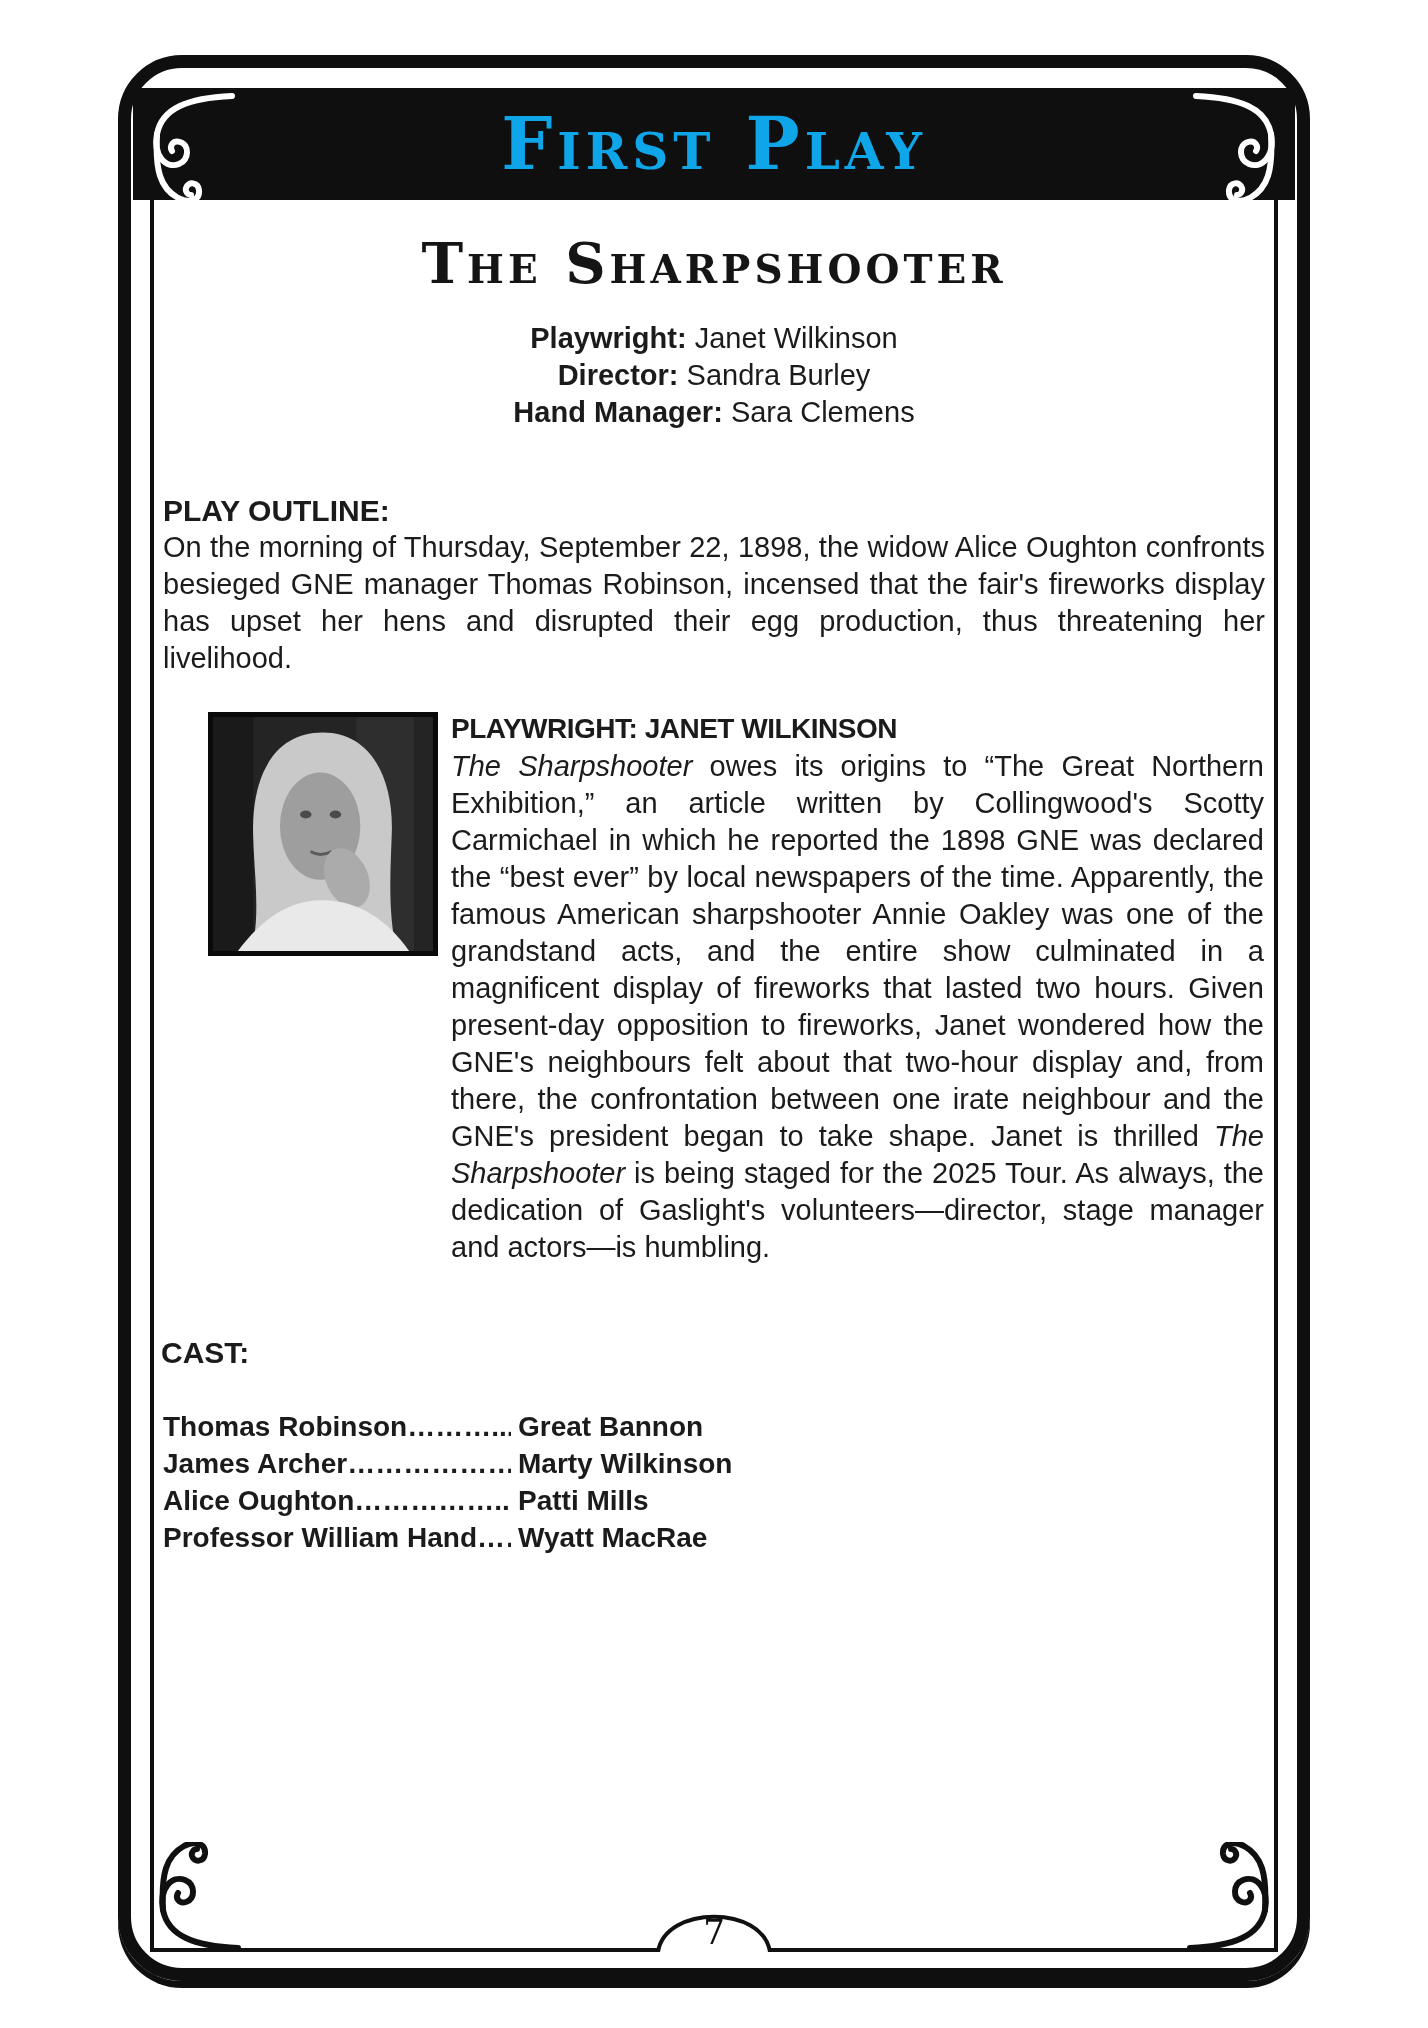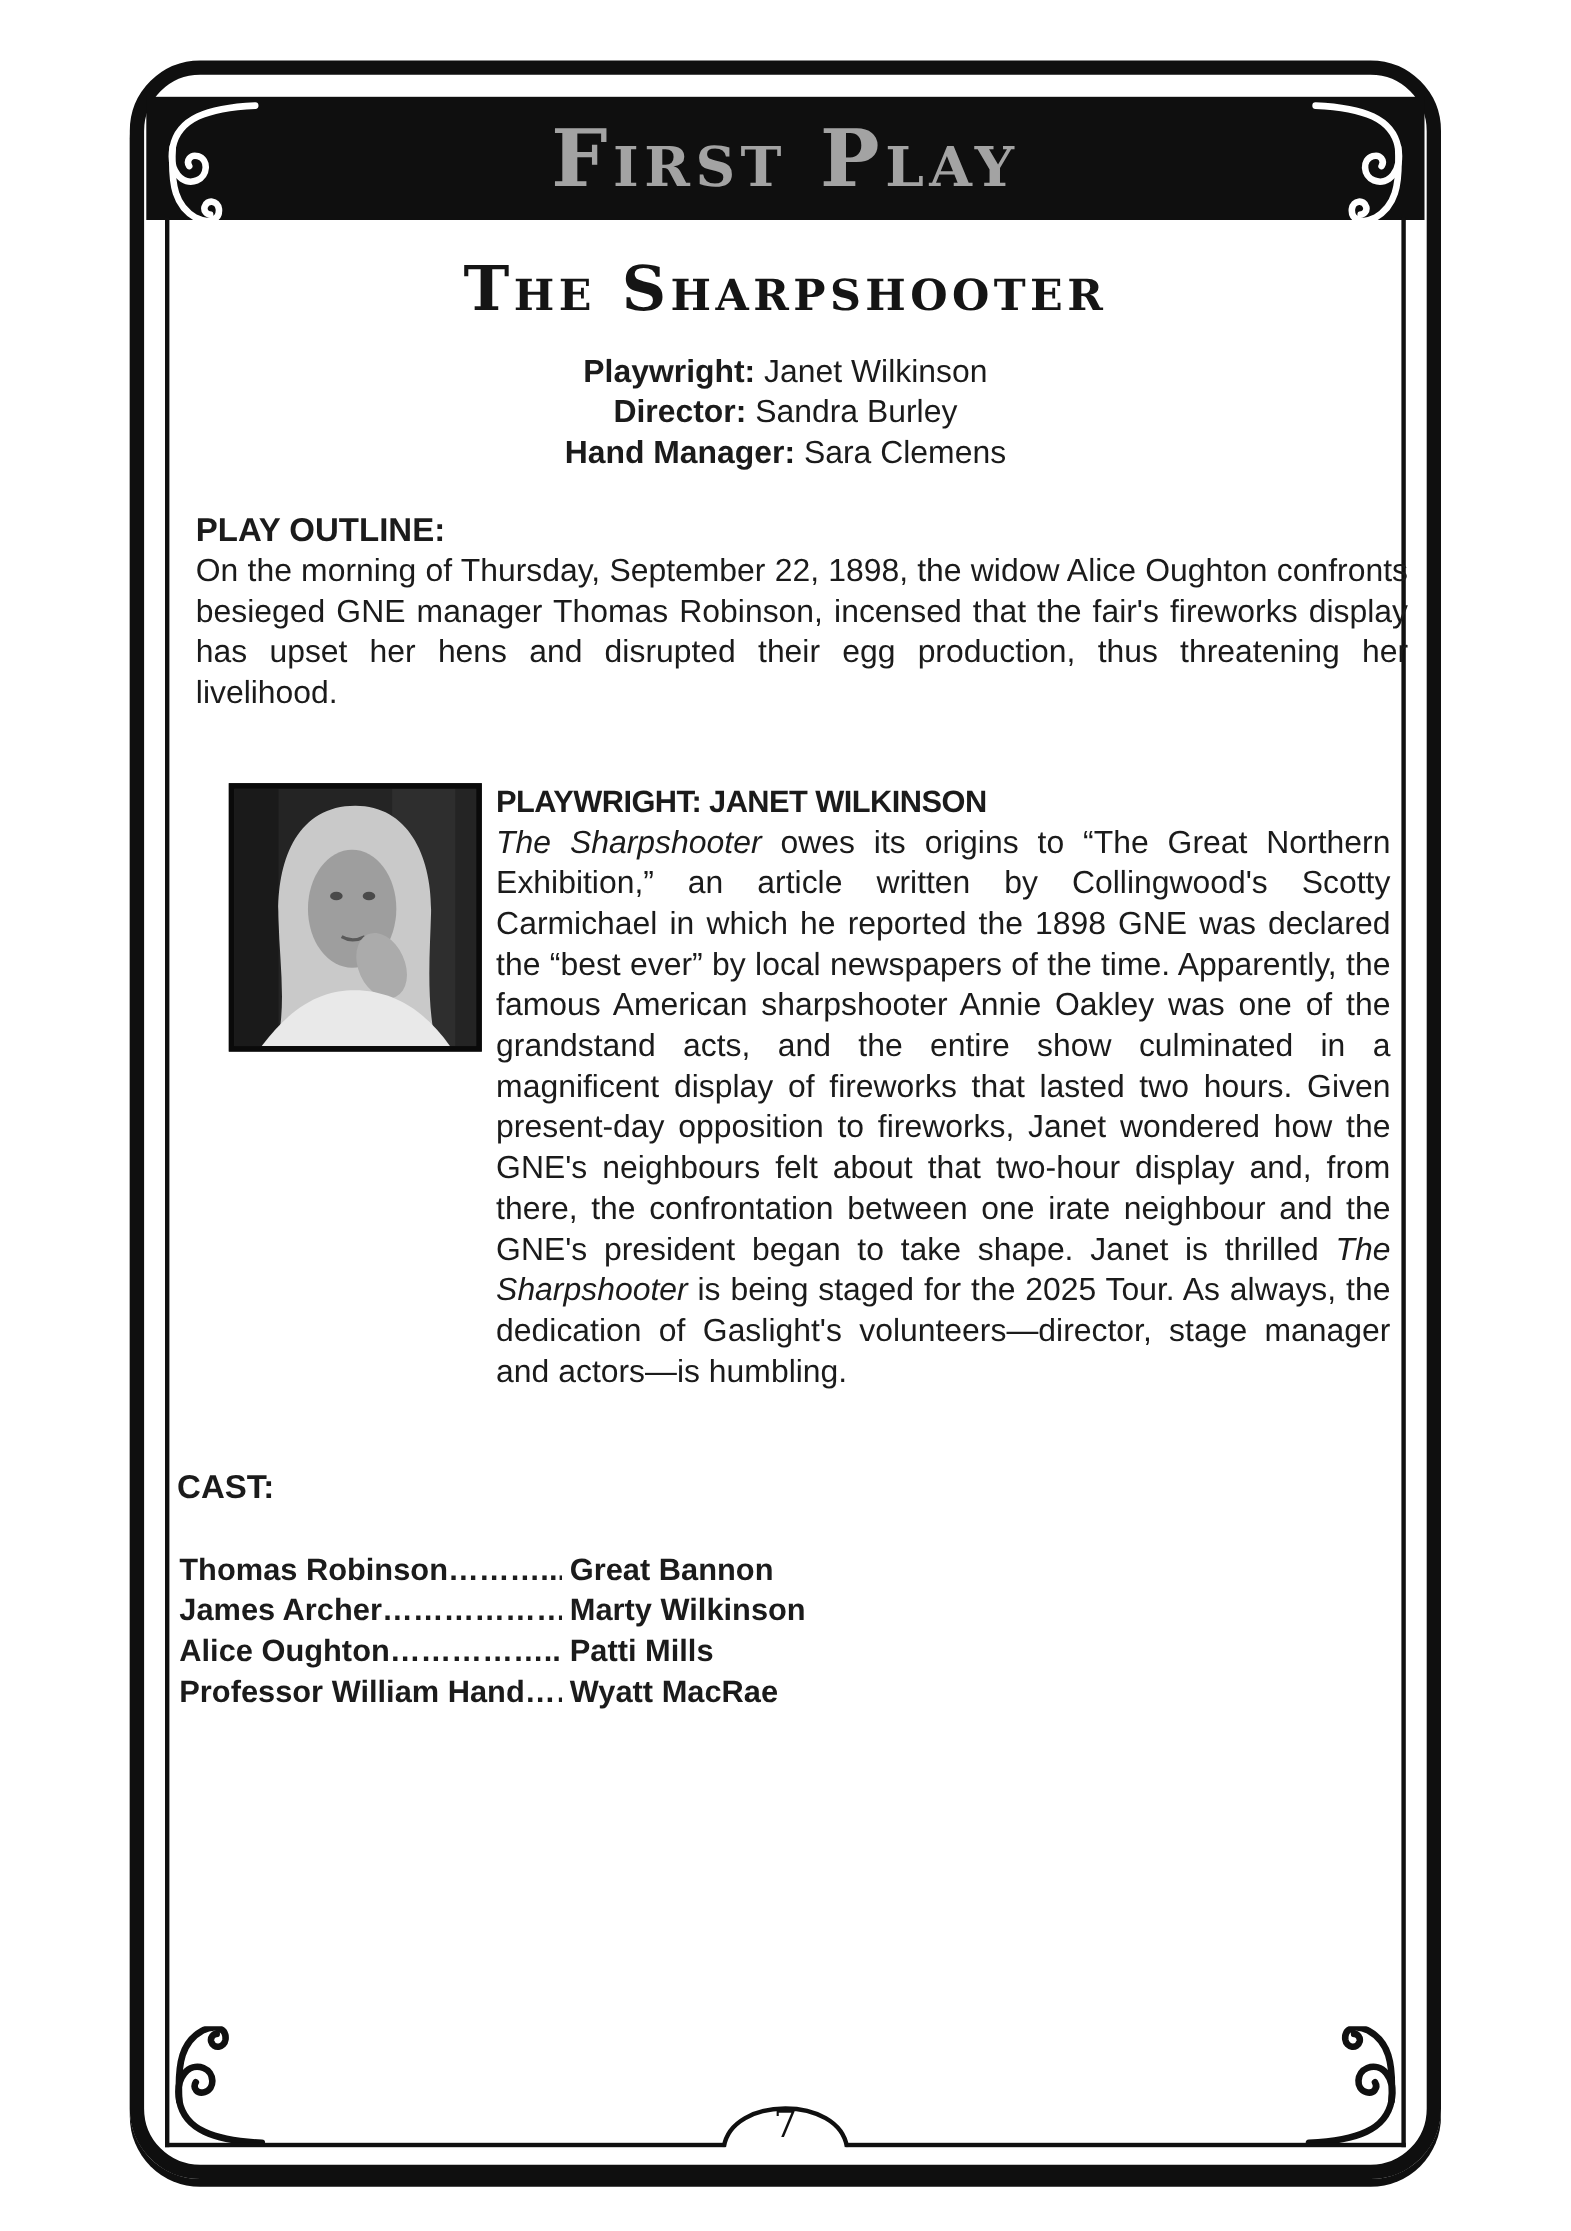--- a/index.html
+++ b/index.html
@@ -12,21 +12,21 @@
     position:absolute; left:118px; top:55px; width:1192px; height:1926px;
     border:13px solid #0f0f0f; border-radius:64px; box-sizing:border-box;
     box-shadow:0 7px 0 #0f0f0f;
   }
   .band {
     position:absolute; left:133px; top:88px; width:1162px; height:112px;
     background:#0f0f0f; display:flex; align-items:center; justify-content:center;
   }
   .band-title {
     font-family:"DejaVu Serif", serif; font-variant:small-caps; font-weight:bold;
-    font-size:72px; color:#a3a3a3; letter-spacing:5px; line-height:1;
+    font-size:72px; color:#0ea5e9; letter-spacing:5px; line-height:1;
   }
   .vline { position:absolute; width:4px; background:#101010; top:198px; height:1754px; }
   .vline.left { left:150px; } .vline.right { left:1274px; }
   .hline { position:absolute; height:4px; background:#101010; top:1948px; }
   .hline.left { left:150px; width:509px; } .hline.right { left:769px; width:509px; }
   .orn { position:absolute; width:96px; height:112px; }
   .orn path { fill:none; stroke-width:6px; stroke-linecap:round; }
   .orn.top path { stroke:#ffffff; }
   .orn.bottom path { stroke:#101010; }
   .orn.tl { left:140px; top:90px; }
@@ -43,21 +43,21 @@
     position:absolute; left:0; top:230px; width:1428px; text-align:center;
     font-family:"DejaVu Serif", serif; font-variant:small-caps; font-weight:bold;
     font-size:56px; letter-spacing:4px; color:#151515;
   }
   .credits {
     position:absolute; left:0; top:320px; width:1428px; text-align:center;
     font-size:29px; line-height:37px; color:#1b1b1b;
   }
   .credits b { font-weight:bold; }
   
-  .outline { position:absolute; left:163px; top:464px; width:1102px;margin-left:15px; }
+  .outline { position:absolute; left:163px; top:492px; width:1102px; }
   .outline-heading { font-weight:bold; font-size:30px; line-height:37px; }
   .outline-text { font-size:29px; line-height:37px; text-align:justify; }
   
   .bio-row { position:absolute; left:208px; top:712px; width:1056px; display:flex; align-items:flex-start; }
   .photo {
     width:230px; height:244px; border:5px solid #0a0a0a; box-sizing:border-box;
     flex:0 0 auto; background:#242424;
   }
   .photo svg { display:block; width:100%; height:100%; }
   .bio-col { margin-left:13px; width:813px; }

